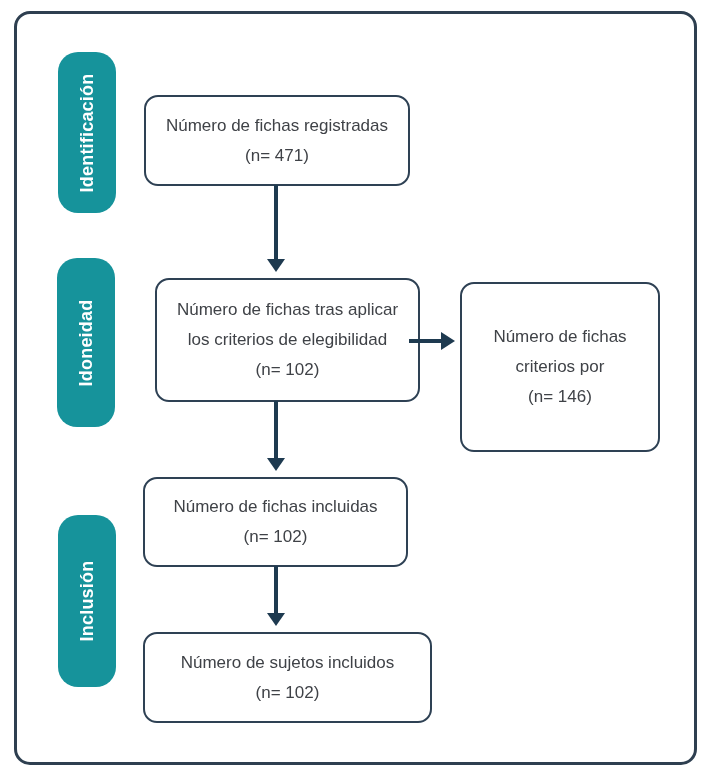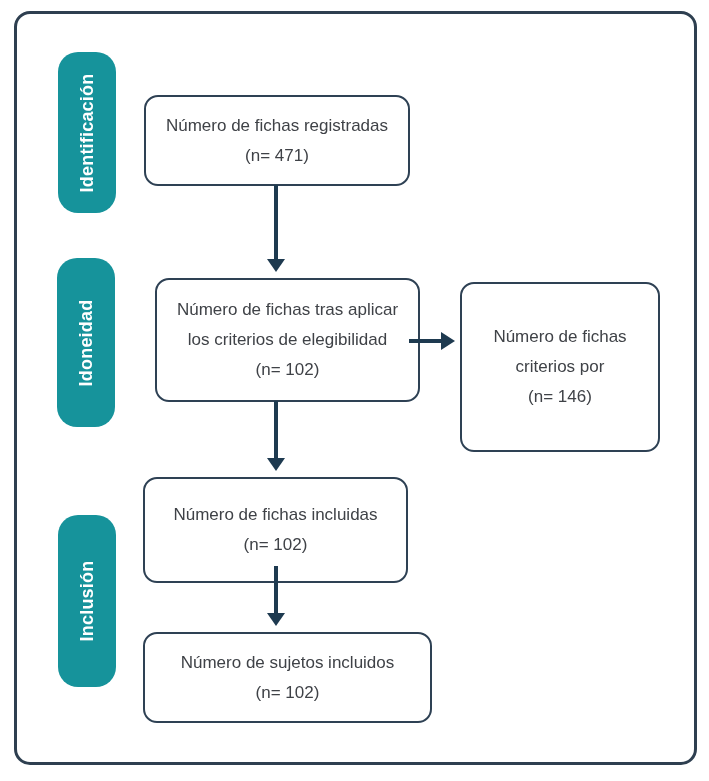--- a/index.html
+++ b/index.html
@@ -57,21 +57,21 @@
     justify-content: center;
     align-items: center;
     text-align: center;
     color: var(--text, #3f4247);
     font-size: 17px;
     line-height: 30px;
   }
   .box-registered        { left: 144px; top: 95px;  width: 266px; height: 91px; }
   .box-eligibility       { left: 155px; top: 278px; width: 265px; height: 124px; }
   .box-eliminated        { left: 460px; top: 257px; width: 200px; height: 170px; margin-top: 25px; }
-  .box-included-records  { left: 143px; top: 477px; width: 265px; height: 106px; }
+  .box-included-records  { left: 143px; top: 477px; width: 265px; height: 90px; }
   .box-included-subjects { left: 143px; top: 632px; width: 289px; height: 91px; }
   .box-line { display: block; }
   
   .arrow-line-v {
     position: absolute;
     width: 4px;
     background: var(--arrow, #1e3a50);
   }
   .arrow-head-down {
     position: absolute;

